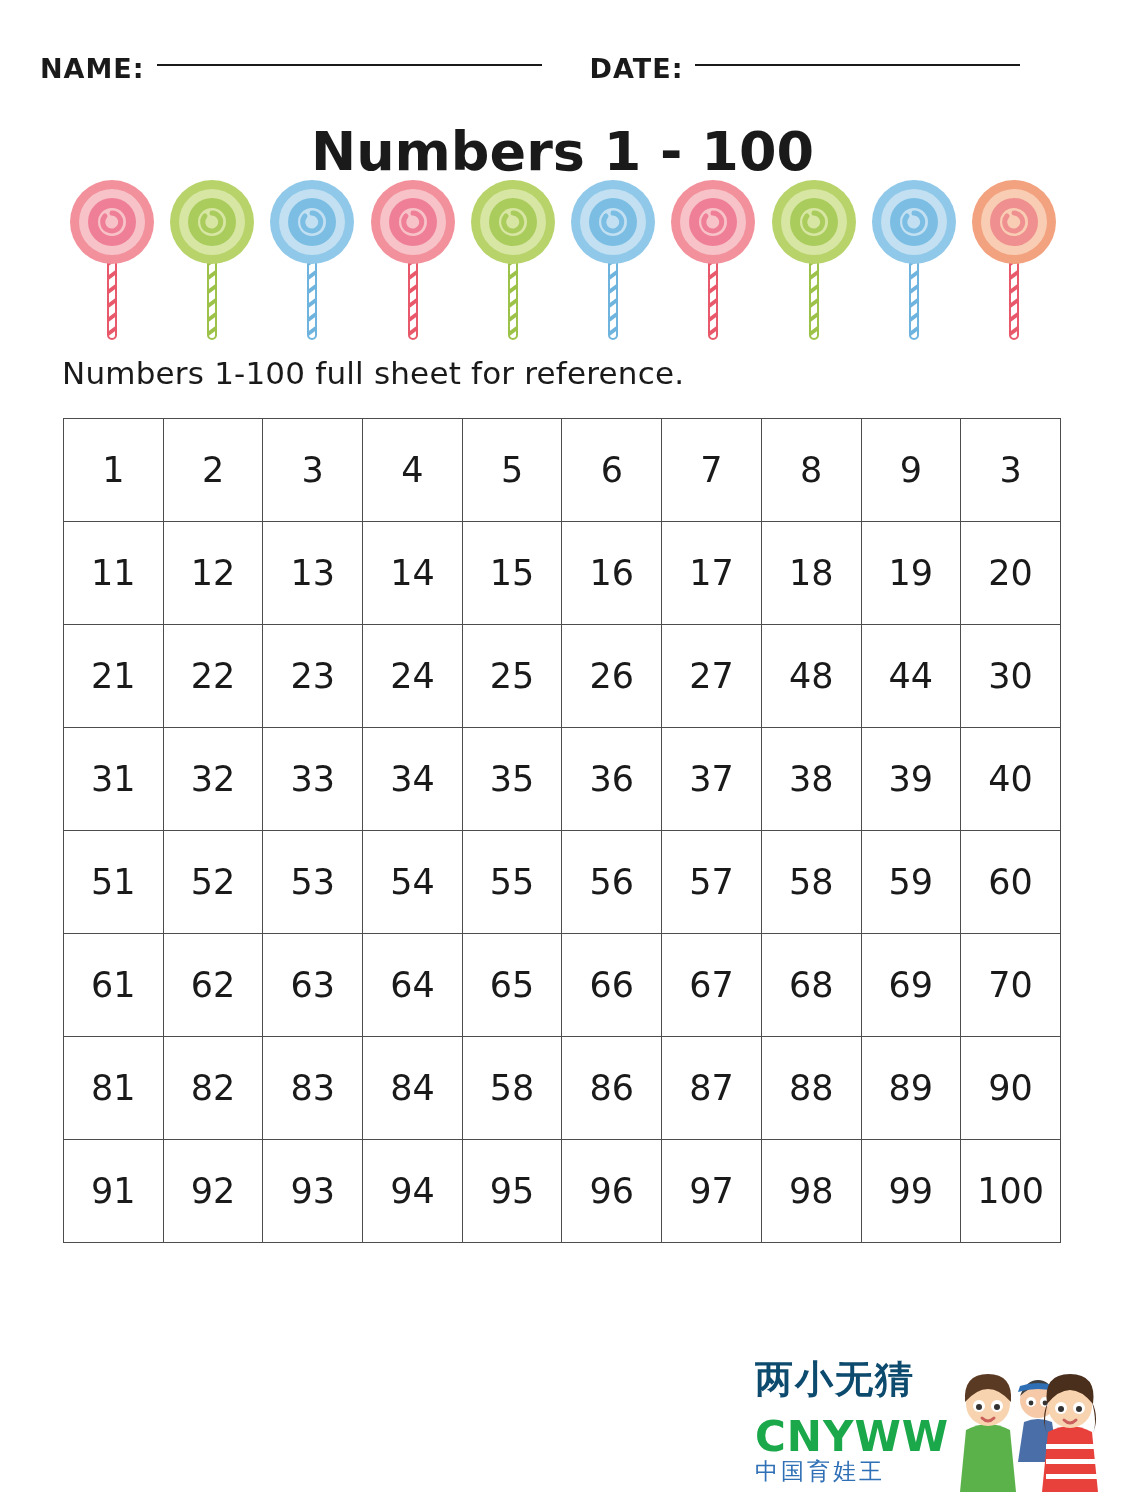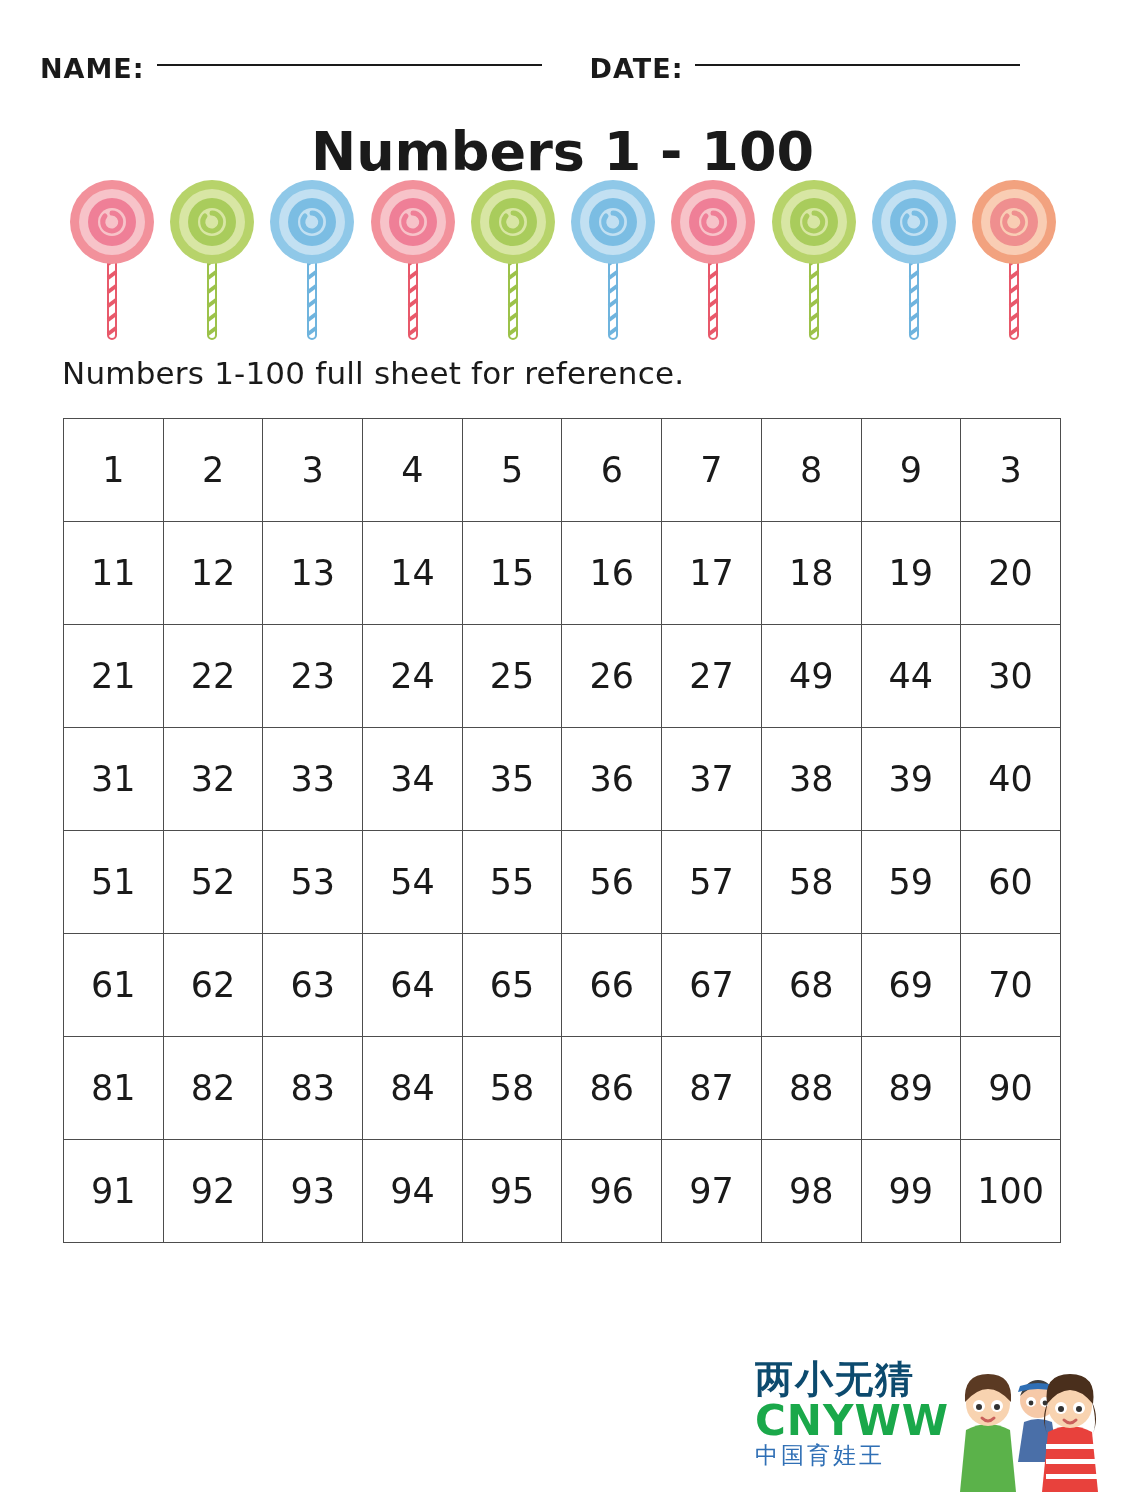--- a/index.html
+++ b/index.html
@@ -132,20 +132,21 @@
     -webkit-text-stroke: 2px #ffffff;
     paint-order: stroke fill;
   }
   .wm-en {
     font-size: 42px;
     font-weight: bold;
     color: #1aa84a;
     letter-spacing: 1px;
     line-height: 1.0;
     font-family: "DejaVu Sans", sans-serif;
+    margin-top: 16px;
   }
   .wm-sub {
     font-size: 23px;
     font-weight: normal;
     color: #2f6fb5;
     letter-spacing: 3px;
     line-height: 1.2;
     font-family: "DejaVu Sans", sans-serif;
   }
   .wm-figs {
@@ -391,21 +392,21 @@
         <td>20</td>
       </tr>
       <tr>
         <td>21</td>
         <td>22</td>
         <td>23</td>
         <td>24</td>
         <td>25</td>
         <td>26</td>
         <td>27</td>
-        <td>49</td>
+        <td>48</td>
         <td>44</td>
         <td>30</td>
       </tr>
       <tr>
         <td>31</td>
         <td>32</td>
         <td>33</td>
         <td>34</td>
         <td>35</td>
         <td>36</td>

